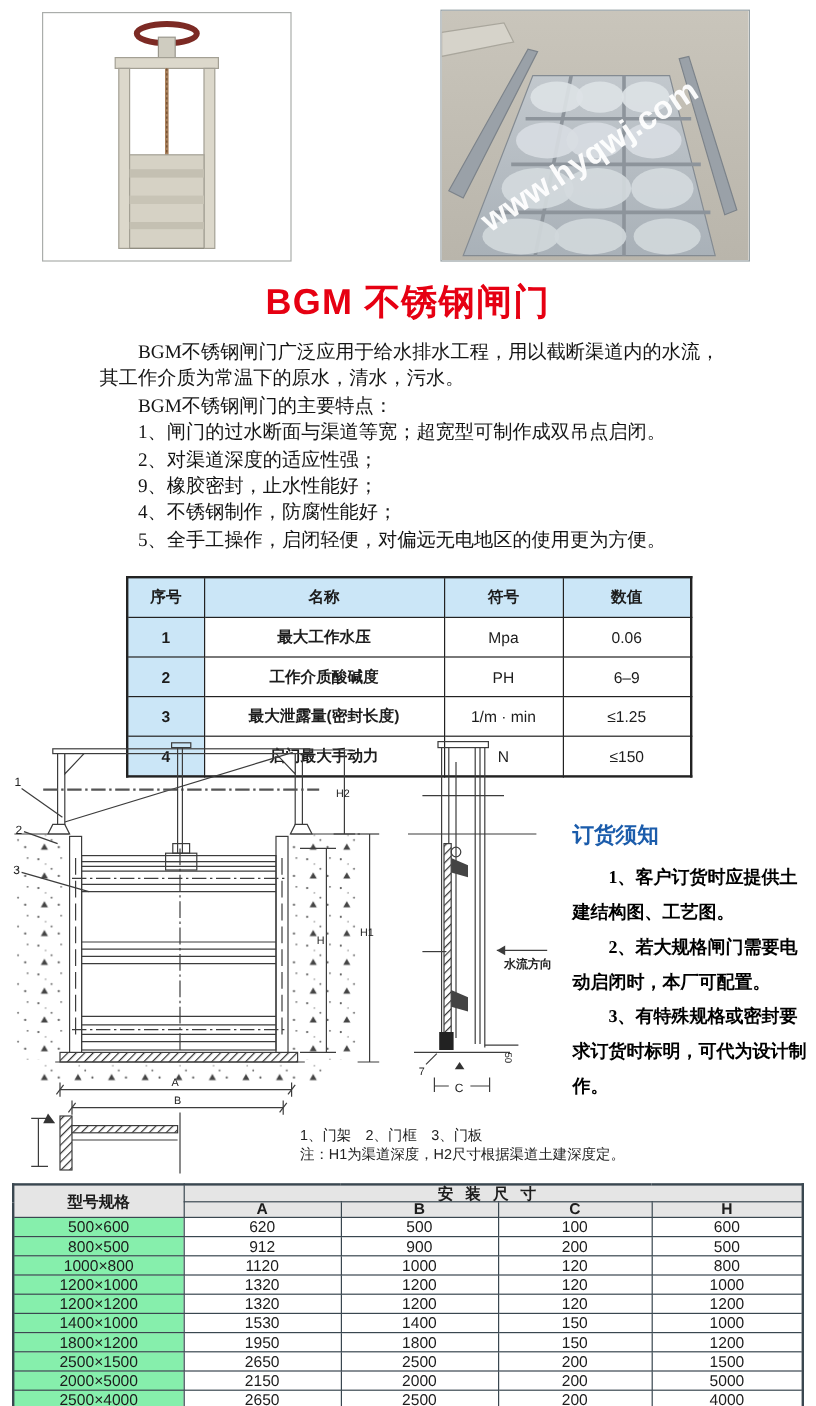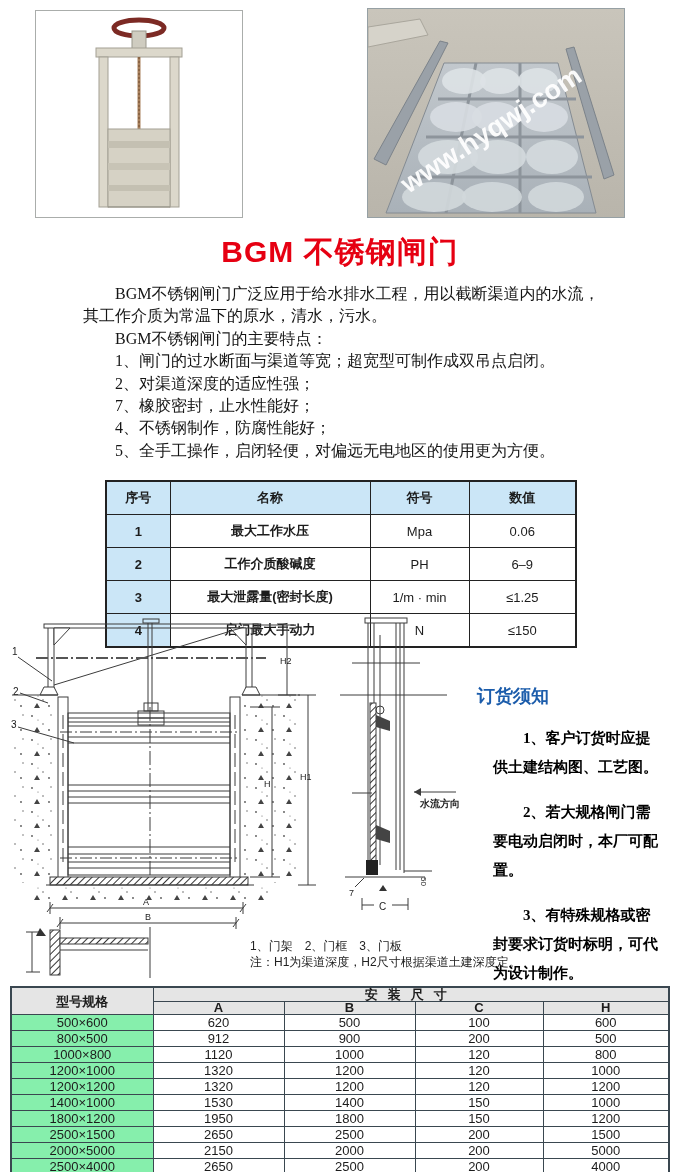--- a/index.html
+++ b/index.html
@@ -31,21 +31,21 @@
   .param-table{border:2px solid #222;}
   
   .diagram-svg{position:absolute;left:0;top:615px;}
   .diagram-caption{position:absolute;left:250px;top:938px;font-size:12px;color:#222;}
   .diagram-note{position:absolute;left:250px;top:954px;font-size:12px;color:#222;}
   
   .order-notes{position:absolute;left:477px;top:684px;width:200px;}
   .order-notes h3{margin:0 0 10px 0;font-size:18px;color:#1b5cab;font-weight:bold;
     font-family:"Liberation Sans","DejaVu Sans",sans-serif;}
   .order-notes .item{font-family:"Liberation Serif","DejaVu Serif",serif;
-    font-size:15px;font-weight:bold;line-height:29px;text-indent:2em;color:#000;margin:16px;}
+    font-size:15px;font-weight:bold;line-height:29px;text-indent:2em;color:#000;margin:0;}
   
   .spec-table{position:absolute;left:10px;top:986px;width:658px;
     border-collapse:collapse;table-layout:fixed;font-size:13px;text-align:center;
     border:2px solid #3a4750;}
   .spec-table td,.spec-table th{border:1px solid #3a4750;padding:0;height:15px;line-height:15px;}
   .spec-table th{background:#e5e5e5;font-weight:bold;}
   .spec-table th.group{letter-spacing:10px;height:13px;line-height:13px;}
   .spec-table th.sub{height:12px;line-height:12px;}
   .spec-table td.blue{background:#86efac;}
   svg text{font-family:"Liberation Sans","DejaVu Sans",sans-serif;}
@@ -119,21 +119,21 @@
   </svg>
 </div>
 
 <div class="page-title">BGM 不锈钢闸门</div>
 
 <div class="intro">
   <p class="para">BGM不锈钢闸门广泛应用于给水排水工程，用以截断渠道内的水流，其工作介质为常温下的原水，清水，污水。</p>
   <p class="para">BGM不锈钢闸门的主要特点：</p>
   <p class="para">1、闸门的过水断面与渠道等宽；超宽型可制作成双吊点启闭。</p>
   <p class="para">2、对渠道深度的适应性强；</p>
-  <p class="para">7、橡胶密封，止水性能好；</p>
+  <p class="para">9、橡胶密封，止水性能好；</p>
   <p class="para">4、不锈钢制作，防腐性能好；</p>
   <p class="para">5、全手工操作，启闭轻便，对偏远无电地区的使用更为方便。</p>
 </div>
 
 <table class="param-table">
   <colgroup>
       <col style="width:64px">
       <col style="width:200px">
       <col style="width:99px">
       <col style="width:107px">

